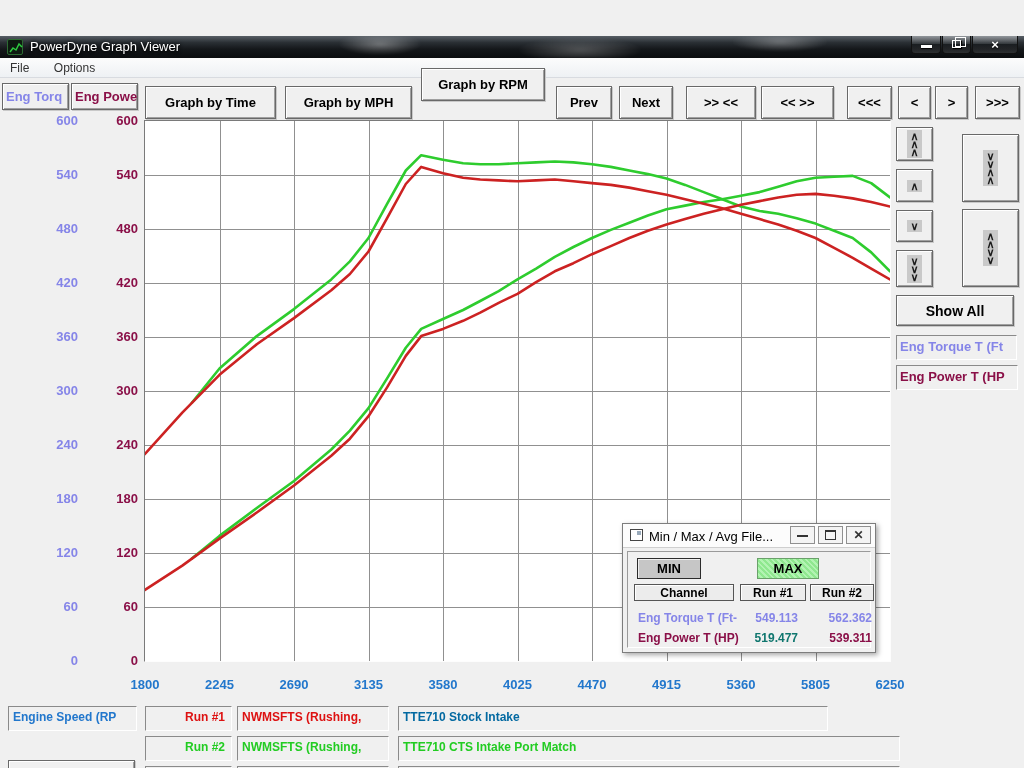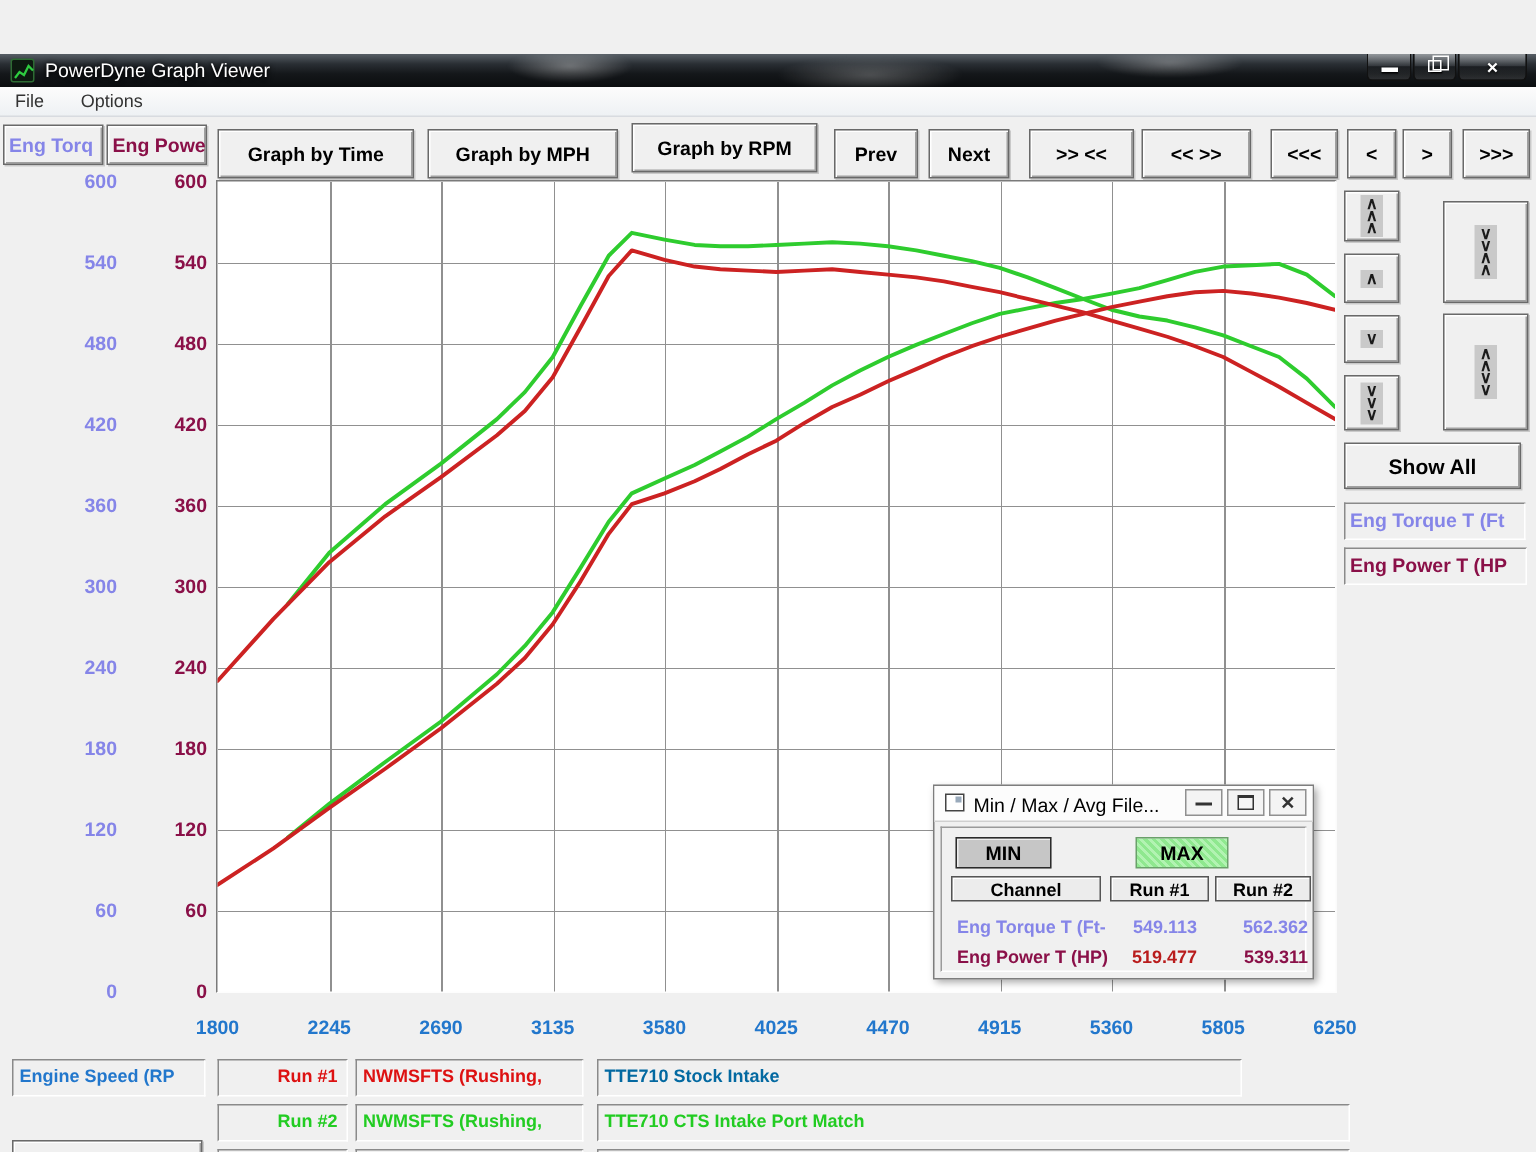--- a/index.html
+++ b/index.html
@@ -125,21 +125,21 @@
   <div class="menubar">
     <span class="menu-item">File</span>
     <span class="menu-item">Options</span>
   </div>
 
   <div class="btn" style="left:2px; top:47px; width:67px; height:27px; color:#8585e8; justify-content:flex-start; padding-left:3px;">Eng Torq</div>
   <div class="btn" style="left:71px; top:47px; width:67px; height:27px; color:#8a1048; justify-content:flex-start; padding-left:3px;">Eng Powe</div>
 
   <div class="btn" style="left:145px; top:50px; width:131px; height:33px;">Graph by Time</div>
   <div class="btn" style="left:285px; top:50px; width:127px; height:33px;">Graph by MPH</div>
-  <div class="btn" style="left:421px; top:46px; width:124px; height:33px;">Graph by RPM</div>
+  <div class="btn" style="left:421px; top:32px; width:124px; height:33px;">Graph by RPM</div>
   <div class="btn" style="left:556px; top:50px; width:56px; height:33px;">Prev</div>
   <div class="btn" style="left:619px; top:50px; width:54px; height:33px;">Next</div>
   <div class="btn" style="left:686px; top:50px; width:70px; height:33px;">&gt;&gt; &lt;&lt;</div>
   <div class="btn" style="left:761px; top:50px; width:73px; height:33px;">&lt;&lt; &gt;&gt;</div>
   <div class="btn" style="left:847px; top:50px; width:45px; height:33px;">&lt;&lt;&lt;</div>
   <div class="btn" style="left:898px; top:50px; width:33px; height:33px;">&lt;</div>
   <div class="btn" style="left:935px; top:50px; width:33px; height:33px;">&gt;</div>
   <div class="btn" style="left:975px; top:50px; width:45px; height:33px;">&gt;&gt;&gt;</div>
 
   <div class="plot">
@@ -289,20 +289,20 @@
       <div class="mm-maxbtn">MAX</div>
       <div class="mm-hdr" style="left:6px; top:32px; width:100px;">Channel</div>
       <div class="mm-hdr" style="left:112px; top:32px; width:66px;">Run #1</div>
       <div class="mm-hdr" style="left:182px; top:32px; width:64px;">Run #2</div>
 
       <div class="mm-row-label" style="left:10px; top:59px; color:#8585e8;">Eng Torque T (Ft-</div>
       <div class="mm-val" style="left:106px; top:59px; color:#8585e8;">549.113</div>
       <div class="mm-val" style="left:180px; top:59px; color:#8585e8;">562.362</div>
 
       <div class="mm-row-label" style="left:10px; top:79px; color:#8a1048;">Eng Power T (HP)</div>
-      <div class="mm-val" style="left:106px; top:79px; color:#b91c1c;">519.477</div>
+      <div class="mm-val" style="left:106px; top:79px; color:#0f766e;">519.477</div>
       <div class="mm-val" style="left:180px; top:79px; color:#8a1048;">539.311</div>
     </div>
   </div>
 
   <div class="bottom-border"></div>
   <div class="taskbar-strip"></div>
 </div>
 
 </body></html>

